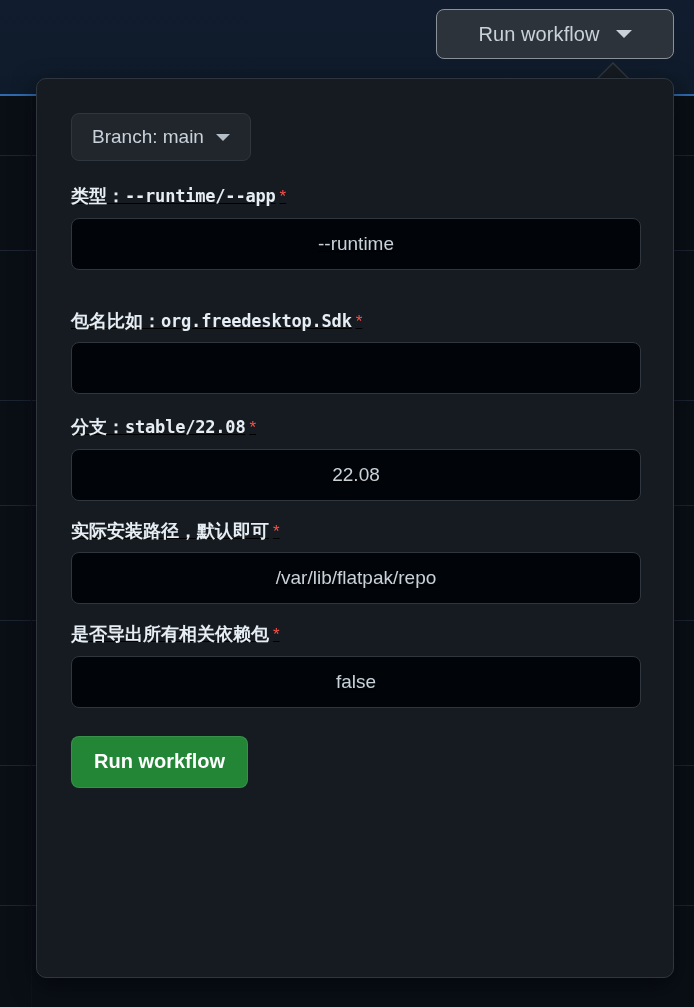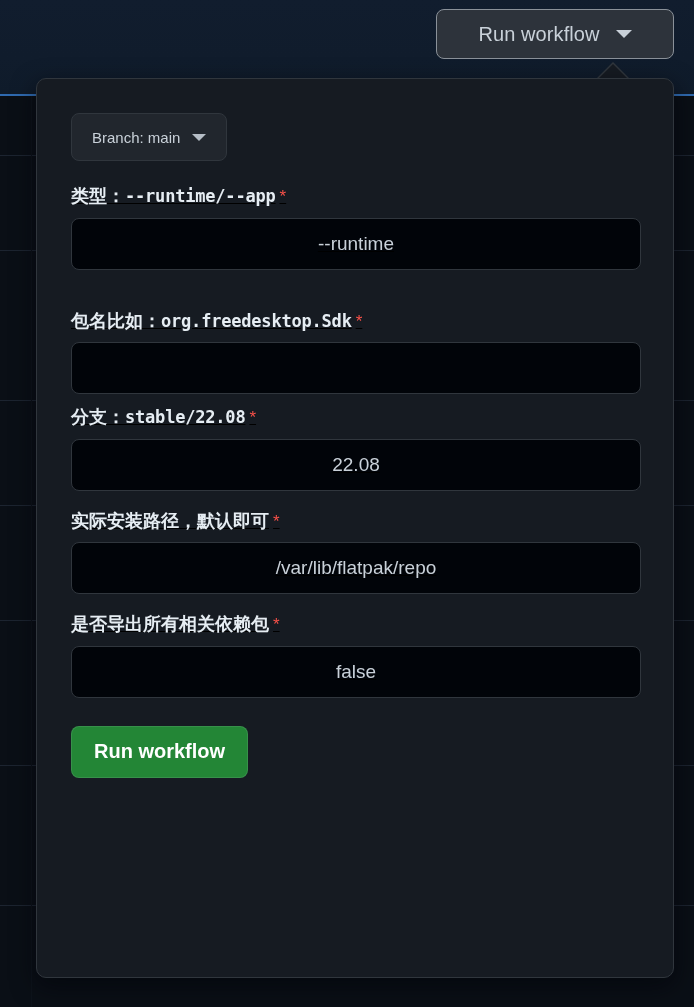--- a/index.html
+++ b/index.html
@@ -138,21 +138,21 @@
     align-items: center;
     gap: 12px;
     height: 48px;
     padding: 0 20px;
     background: #21262d;
     border: 1px solid #30363d;
     border-radius: 8px;
     cursor: pointer;
   }
   .branch-button .branch-label {
-    font-size: 15px;
+    font-size: 19px;
     color: #c9d1d9;
   }
   .branch-button .caret-down {
     border-top-color: #b5bdc6;
     border-left-width: 7px;
     border-right-width: 7px;
     border-top-width: 7px;
   }
 
   
@@ -190,21 +190,21 @@
     font-size: 19px;
     padding: 0 16px;
     outline: none;
     text-align: center;
   }
   .text-input::placeholder { color: #6e7681; }
 
   
   #field-type        { margin-top: 24px; }
   #field-package     { margin-top: 40px; }
-  #field-branch      { margin-top: 12px; }
+  #field-branch      { margin-top: 22px; }
   #field-install     { margin-top: 19px; }
   #field-export      { margin-top: 19px; }
 
   .submit-row { margin-top: 28px; padding-bottom: 34px; }
   .run-submit {
     display: inline-flex;
     align-items: center;
     justify-content: center;
     height: 52px;
     padding: 0 22px;

